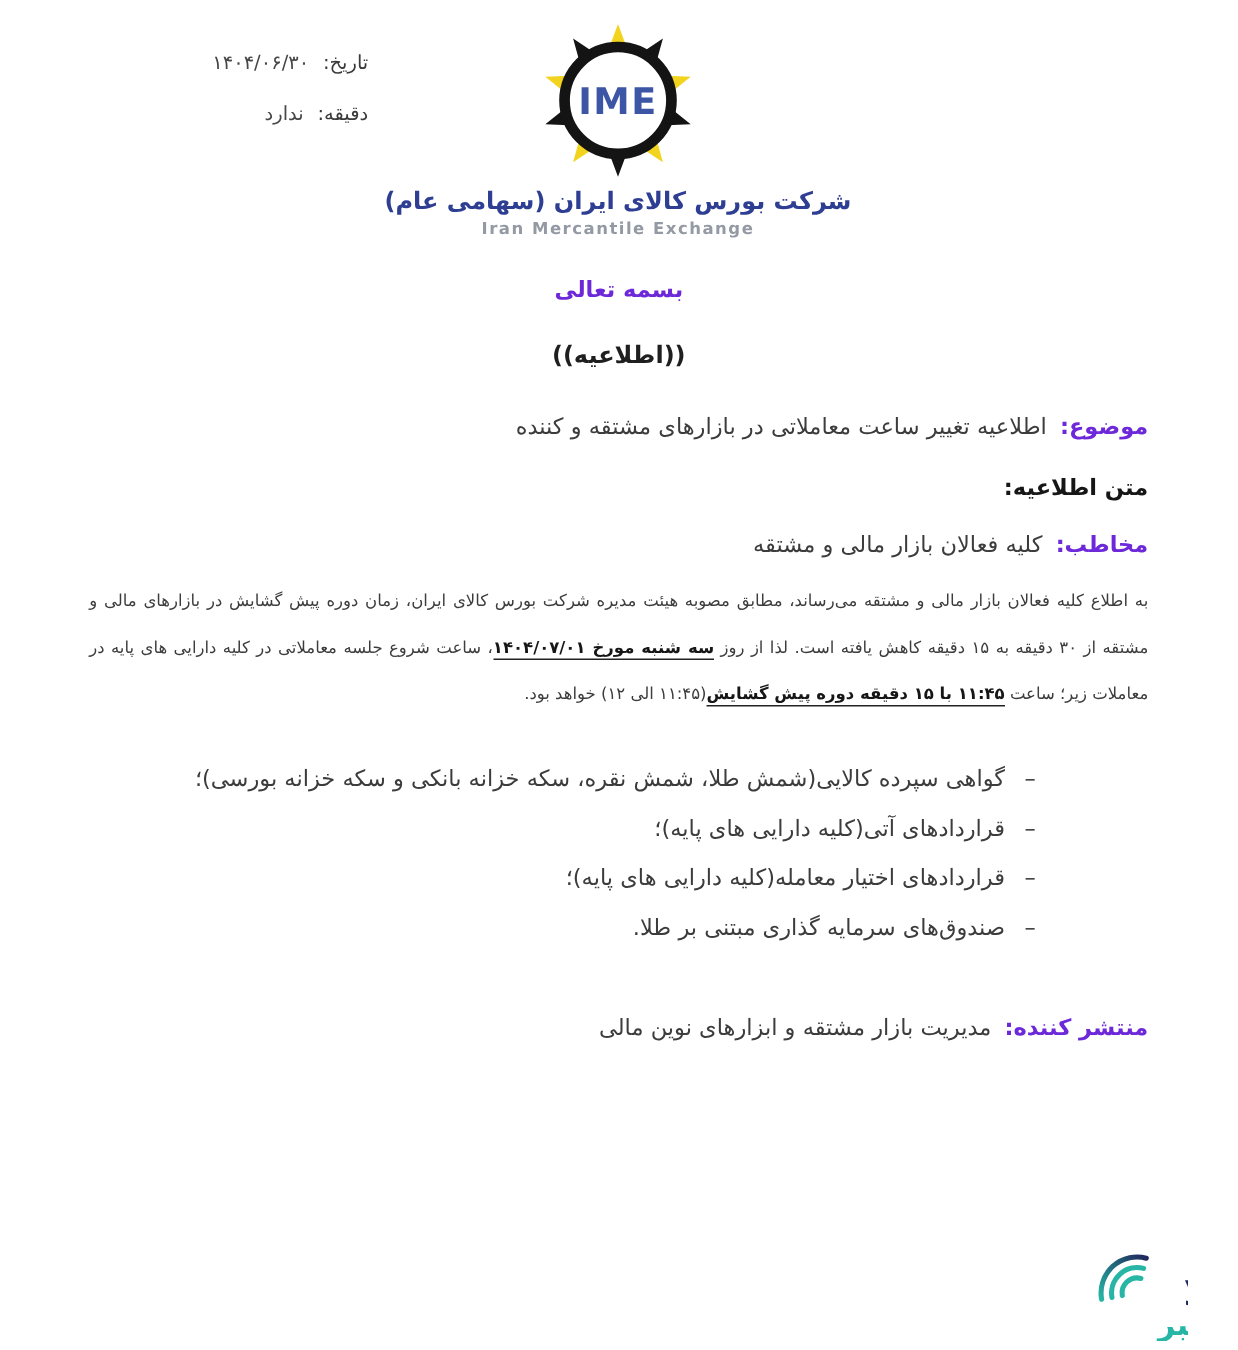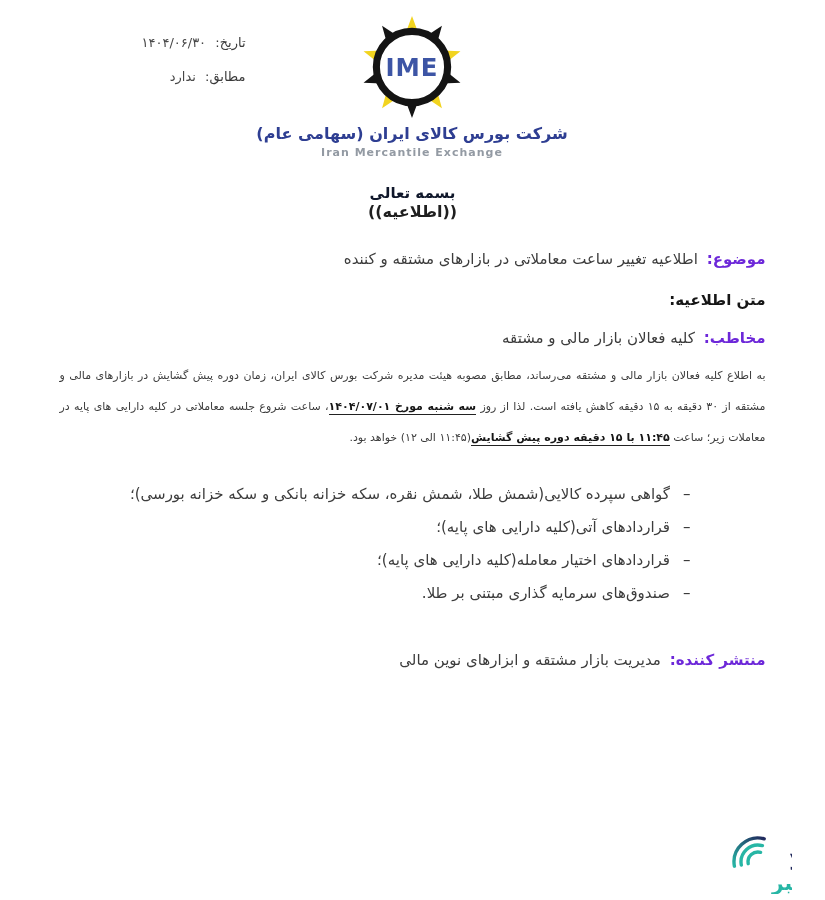--- a/index.html
+++ b/index.html
@@ -23,22 +23,22 @@
   .meta-row .meta-value { margin-right:5px; }
   .logo-block {
     position:absolute; top:16px; left:0; right:1px;
     text-align:center;
   }
   .logo-svg { display:block; margin:0 auto; }
   .org-name-fa { font-size:16px; font-weight:bold; color:#2e3e92; margin-top:4px; }
   .org-name-en { font-size:11px; color:#939aa3; letter-spacing:1px; margin-top:3px; font-weight:bold; }
   
   .content { padding-top:184px; }
-  .besmele { text-align:center; font-weight:bold; font-size:15px; color:#0f172a; }
-  .notice-title { text-align:center; font-weight:bold; font-size:16px; color:#1f1f1f; }
+  .besmele { text-align:center; font-weight:bold; font-size:15px; color:#6d28d9; }
+  .notice-title { text-align:center; font-weight:bold; font-size:16px; color:#1f1f1f; margin-top:25px; }
   .line { margin:0 30px; font-size:15px; }
   .subject-line { margin-top:29px; }
   .audience-line { margin-top:20px; }
   .body-heading-line { margin-top:23px; font-weight:bold; color:#161616; }
   .label-bold { font-weight:bold; color:#6d28d9; margin-left:4px; }
   .body-par {
     margin:13px 30px 0 30px;
     font-size:11px; line-height:31px;
     text-align:justify;
   }
@@ -58,21 +58,21 @@
 <body>
 
 <div class="page">
 
   <div class="meta">
     <div class="meta-row">
       <span class="meta-label">تاریخ:</span>
       <span class="meta-value">۱۴۰۴/۰۶/۳۰</span>
     </div>
     <div class="meta-row">
-      <span class="meta-label">مطابق:</span>
+      <span class="meta-label">دقیقه:</span>
       <span class="meta-value">ندارد</span>
     </div>
   </div>
 
   <div class="logo-block">
     <svg class="logo-svg" width="112" height="104" viewBox="0 0 110 102">
 
       <polygon fill="#141414" points="55,100 42.7,67 7.4,65.5 35,43.5 25.6,9.5 55,29 84.4,9.5 75,43.5 102.6,65.5 67.3,67"></polygon>
 
       <polygon fill="#f2d41f" points="55,0 67.3,33 102.6,34.5 75,56.5 84.4,90.5 55,71 25.6,90.5 35,56.5 7.4,34.5 42.7,33"></polygon>

